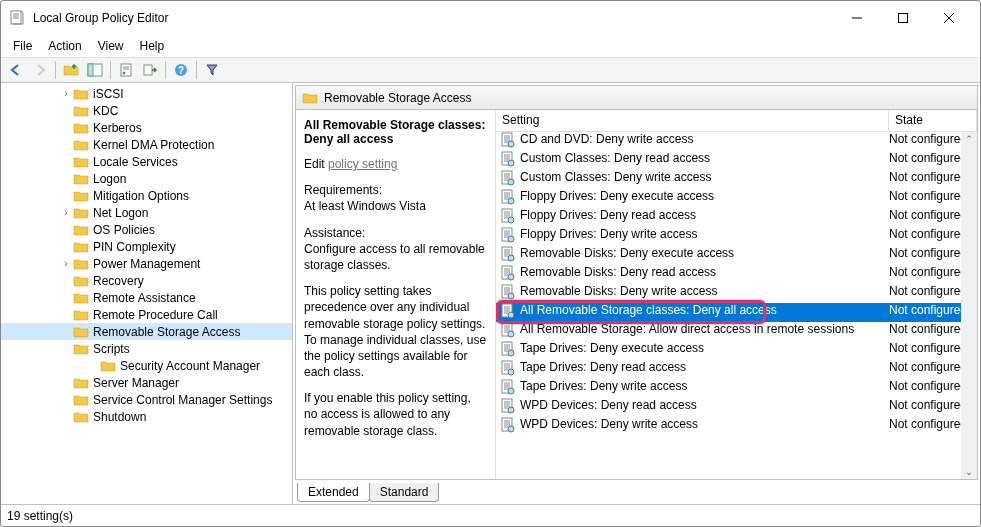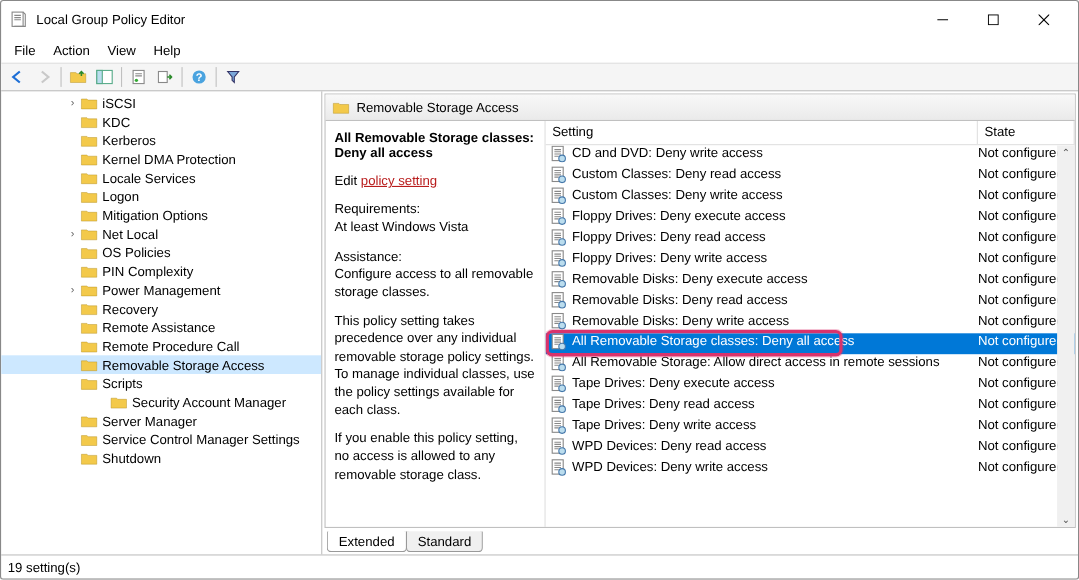--- a/index.html
+++ b/index.html
@@ -28,21 +28,21 @@
 .tree-row .fld { width: 16px; height: 14px; flex-shrink: 0; }
 .tree-row .lbl { padding-left: 4px; }
 .tree-row.sel { background: #cde8ff; }
 .tree-row.sel .lbl { background: #cde8ff; }
 .details-pane { flex: 1; display: flex; flex-direction: column; min-width: 0; }
 .details-main { flex: 1; display: flex; flex-direction: column; border: 1px solid #c0c0c0; margin: 2px; min-height: 0; }
 .details-header { height: 24px; background: linear-gradient(#f8f8f8,#eaeaea); border-bottom: 1px solid #c0c0c0; display: flex; align-items: center; padding: 0 6px; gap: 6px; }
 .details-body { flex: 1; display: flex; min-height: 0; }
 .desc-pane { width: 200px; border-right: 1px solid #e0e0e0; padding: 8px; font-size: 12px; overflow: hidden; }
 .desc-pane .ptitle { font-weight: bold; margin-bottom: 10px; }
-.desc-pane a { color: #b91c1c; text-decoration: underline; }
+.desc-pane a { color: #737373; text-decoration: underline; }
 .desc-pane p { margin-bottom: 10px; line-height: 1.35; }
 .list-pane { flex: 1; display: flex; flex-direction: column; min-width: 0; position: relative; }
 .list-header { height: 22px; display: flex; border-bottom: 1px solid #e0e0e0; font-size: 12px; }
 .list-header .col { padding: 3px 6px; border-right: 1px solid #e0e0e0; }
 .list-header .col.setting { flex: 1; }
 .list-header .col.state { width: 88px; text-align: left; }
 .list-rows { flex: 1; overflow: auto; position: relative; }
 .list-row { display: flex; align-items: flex-start; height: 19px; font-size: 12px; }
 .list-row .icon { width: 16px; height: 16px; margin: 0 4px; flex-shrink: 0; }
 .list-row .name { flex: 1; white-space: nowrap; overflow: hidden; text-overflow: ellipsis; }
@@ -203,21 +203,21 @@
             <svg class="folder fld" viewBox="0 0 16 14">
               <path d="M1 3 L1 12 L15 12 L15 4 L7 4 L6 3 Z"></path>
             </svg>
             <span class="lbl">Mitigation Options</span>
           </div>
           <div class="tree-row" style="padding-left: 58px;">
             <span class="exp">›</span>
             <svg class="folder fld" viewBox="0 0 16 14">
               <path d="M1 3 L1 12 L15 12 L15 4 L7 4 L6 3 Z"></path>
             </svg>
-            <span class="lbl">Net Local</span>
+            <span class="lbl">Net Logon</span>
           </div>
           <div class="tree-row" style="padding-left: 58px;">
             <span class="exp"></span>
             <svg class="folder fld" viewBox="0 0 16 14">
               <path d="M1 3 L1 12 L15 12 L15 4 L7 4 L6 3 Z"></path>
             </svg>
             <span class="lbl">OS Policies</span>
           </div>
           <div class="tree-row" style="padding-left: 58px;">
             <span class="exp"></span>

